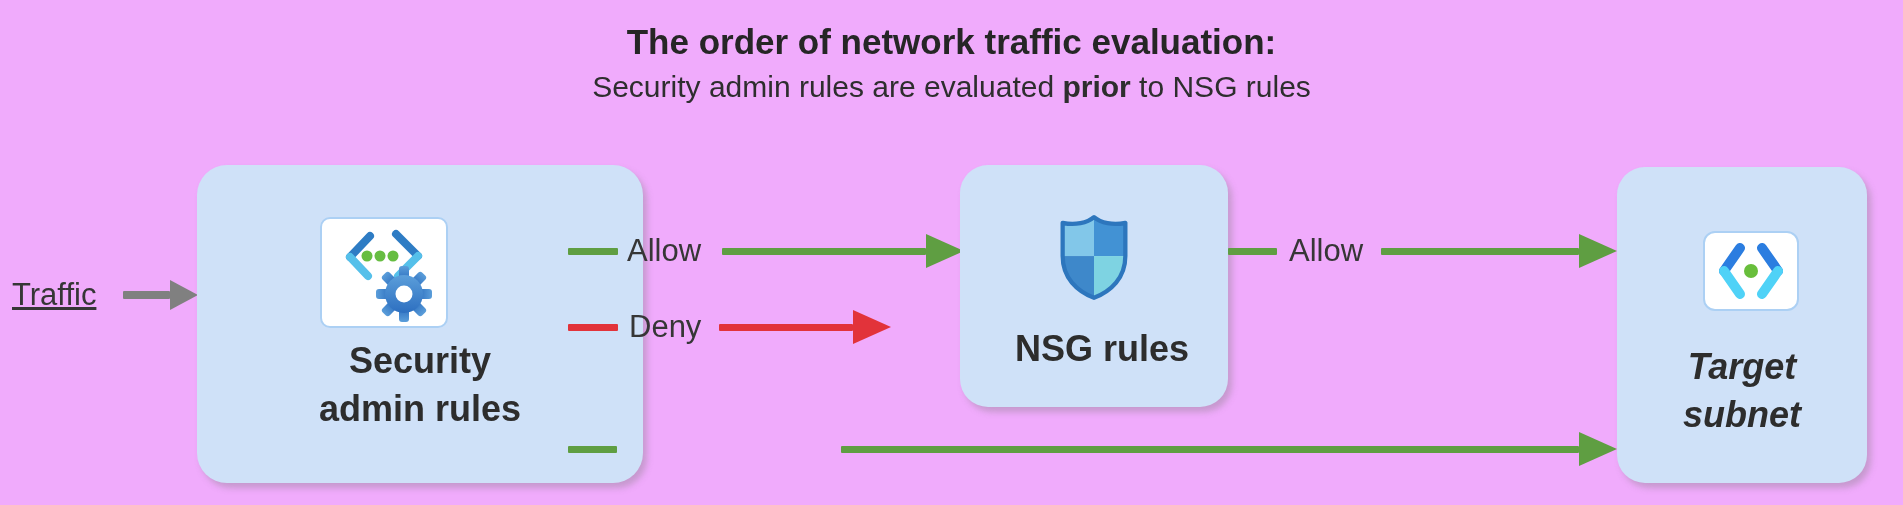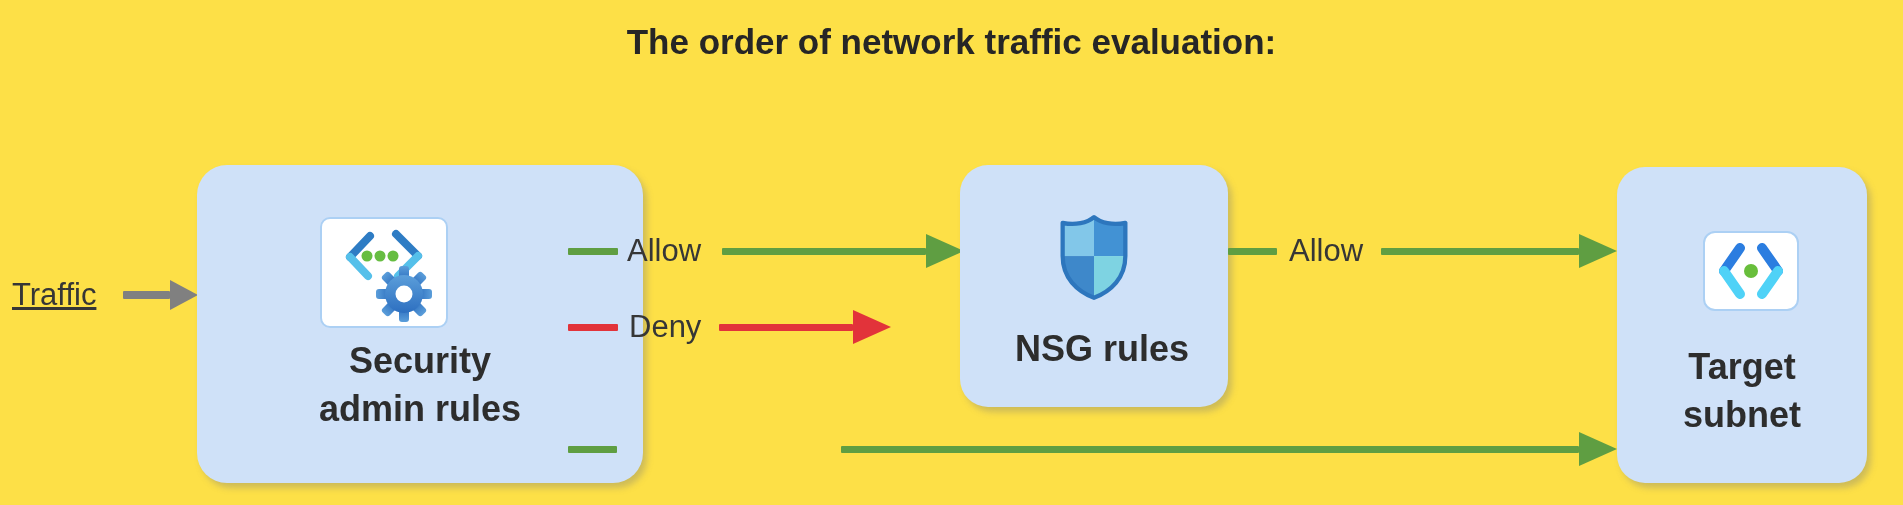--- a/index.html
+++ b/index.html
@@ -1,19 +1,19 @@
 <!DOCTYPE html>
 <html><head>
 <meta charset="utf-8">
 <style>
   html,body{margin:0;padding:0;background:#ffffff;}
   .canvas{
     position:relative;
     width:1903px;height:505px;
-    background:#fde047;
+    background:#f0abfc;
     font-family:"Liberation Sans","DejaVu Sans",sans-serif;
     overflow:hidden;
   }
   
   .header{position:absolute;left:0;right:0;top:22px;text-align:center;}
   .title{font-size:35px;line-height:40px;font-weight:bold;color:#262626;}
   .subtitle{font-size:30px;line-height:36px;color:#2e2e2e;margin-top:7px;font-weight:400;}
   .subtitle b{font-weight:bold;}
   
   .node{
@@ -47,20 +47,21 @@
     position:absolute;font-size:31px;line-height:36px;color:#363636;white-space:nowrap;
   }
 </style>
 </head>
 <body>
 
 <div class="canvas">
 
   <div class="header">
     <div class="title">The order of network traffic evaluation:</div>
+    <div class="subtitle"><span>Security admin rules are evaluated </span><b>prior</b><span> to NSG rules</span></div>
   </div>
 
   <div class="traffic-label" style="left:12px;top:277px;text-decoration:underline;">Traffic</div>
   <div class="hline gray-bg" style="left:123px;top:291px;width:47px;height:8px;"></div>
   <div class="head gray" style="left:170px;top:280px;"></div>
 
   <div class="node" style="left:197px;top:165px;width:446px;height:318px;border-radius:30px;">
     <div class="icon-box" style="left:123px;top:52px;width:124px;height:107px;">
       <svg width="124" height="107" viewBox="0 0 124 107">
         <defs>
@@ -128,21 +129,21 @@
 
   <div class="hline green-bg" style="left:1228px;top:248px;width:49px;"></div>
   <div class="edge-label" style="left:1289px;top:233px;">Allow</div>
   <div class="hline green-bg" style="left:1381px;top:248px;width:198px;"></div>
   <div class="head green" style="left:1579px;top:234px;"></div>
 
   <div class="hline green-bg" style="left:568px;top:446px;width:49px;"></div>
   <div class="hline green-bg" style="left:841px;top:446px;width:738px;"></div>
   <div class="head green" style="left:1579px;top:432px;"></div>
 
-  <div class="node" style="left:1617px;top:167px;width:250px;height:316px;">
+  <div class="node" style="left:1617px;top:167px;width:250px;height:316px;font-style:italic;">
     <div class="icon-box" style="left:86px;top:64px;width:92px;height:76px;border-radius:12px;">
       <svg width="92" height="76" viewBox="0 0 92 76">
         <line x1="35" y1="15" x2="19" y2="38" stroke="#2b7de0" stroke-width="10" stroke-linecap="round"></line>
         <line x1="19" y1="38" x2="35" y2="61" stroke="#4fd2f7" stroke-width="10" stroke-linecap="round"></line>
         <line x1="57" y1="15" x2="73" y2="38" stroke="#2b7de0" stroke-width="10" stroke-linecap="round"></line>
         <line x1="73" y1="38" x2="57" y2="61" stroke="#4fd2f7" stroke-width="10" stroke-linecap="round"></line>
         <circle cx="46" cy="38" r="7" fill="#68be3b"></circle>
       </svg>
     </div>
     <div class="node-label" style="top:176px;">

